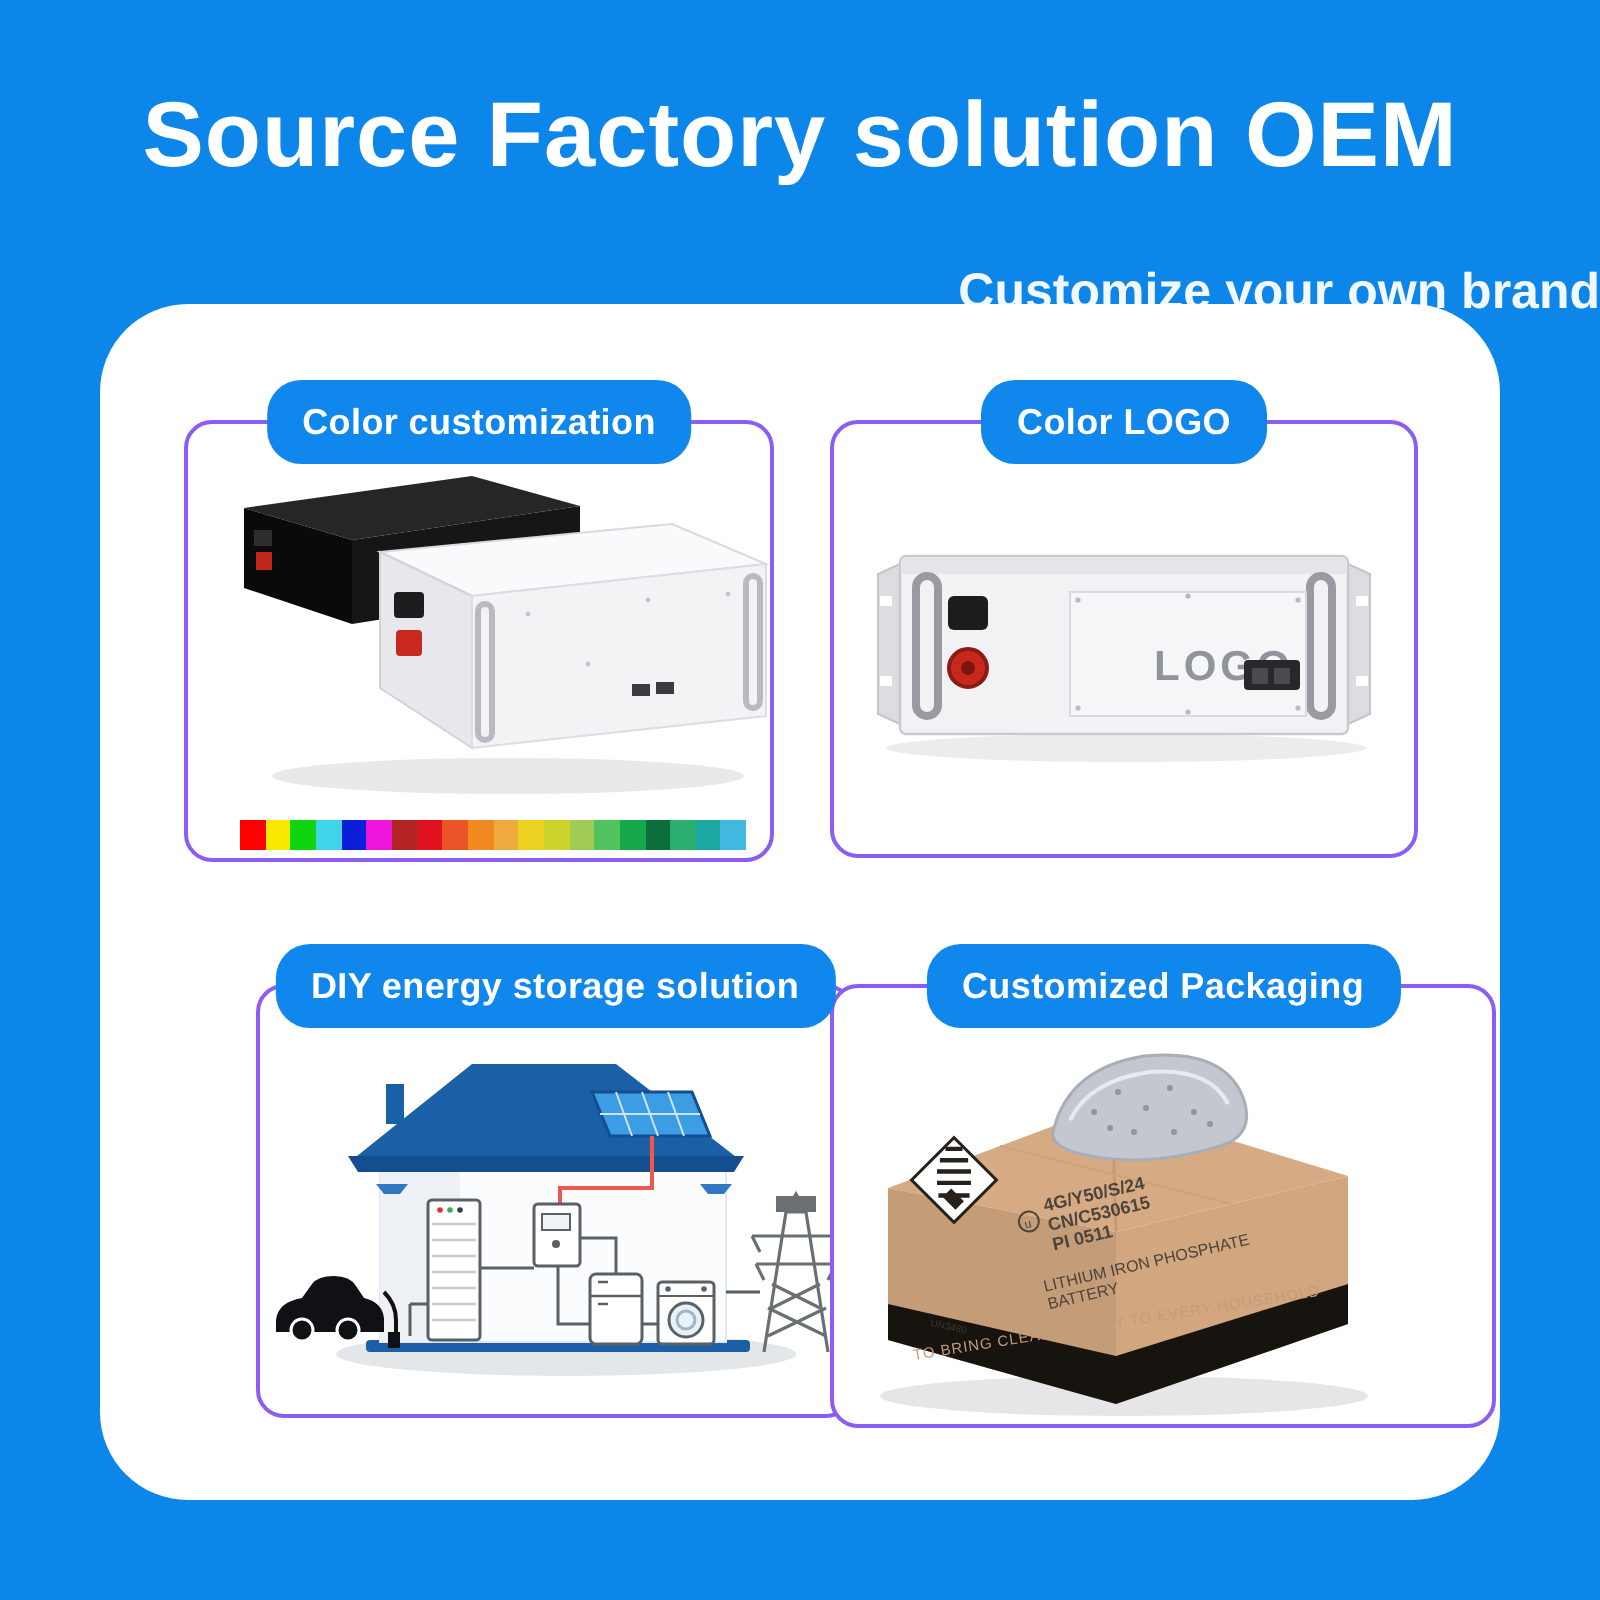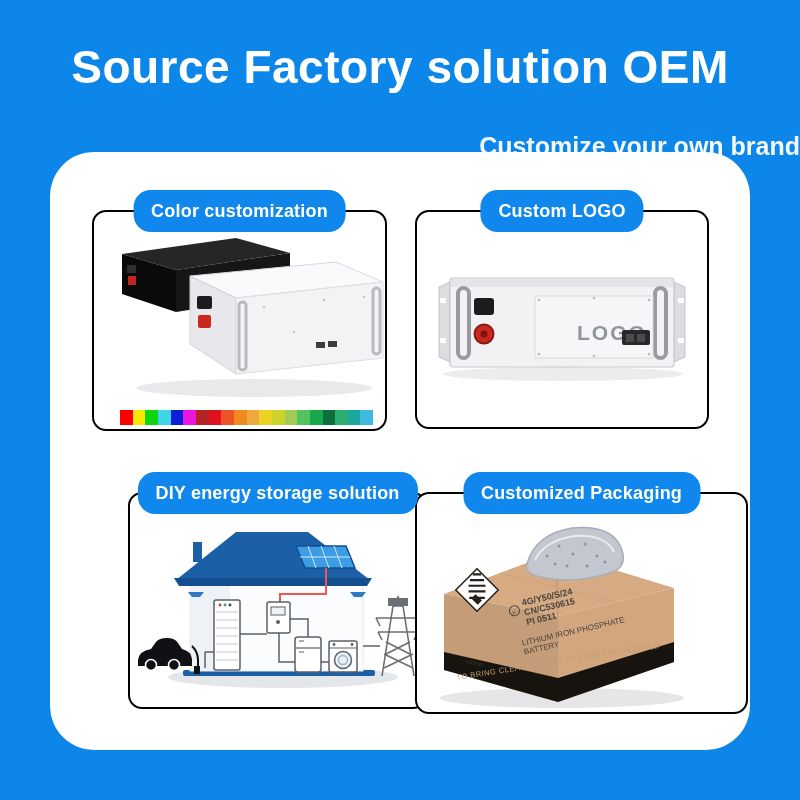--- a/index.html
+++ b/index.html
@@ -4,21 +4,21 @@
 <style>
   html,body{margin:0;padding:0;}
   body{width:800px;height:800px;font-family:"Liberation Sans",sans-serif;overflow:hidden;}
   .page{position:relative;width:800px;height:800px;background:#0d86ea;}
   .title{position:absolute;top:44px;left:0;width:800px;text-align:center;
          color:#ffffff;font-size:46px;font-weight:bold;letter-spacing:.5px;line-height:1;}
   .subtitle{position:absolute;top:97px;left:0;width:800px;text-align:right;
          color:#f2f8fe;font-size:25px;font-weight:700;line-height:1.1;margin-top:36px;}
   .content{position:absolute;left:50px;top:152px;width:700px;height:598px;
          background:#ffffff;border-radius:44px;}
-  .panel{position:absolute;border:2px solid #000000;border-radius:14px;background:#ffffff;}
+  .panel{position:absolute;border:2px solid #8b5cf6;border-radius:14px;background:#ffffff;}
   .p1{left:92px;top:210px;width:291px;height:217px;}
   .p2{left:415px;top:210px;width:290px;height:215px;}
   .p3{left:92px;top:492px;width:295px;height:213px;margin-left:36px;}
   .p4{left:415px;top:492px;width:293px;height:218px;padding-left:36px;}
   .pill{position:absolute;top:-22px;left:50%;transform:translateX(-50%);
         height:42px;display:flex;align-items:center;justify-content:center;
         padding:0 18px;background:#0f87ec;border-radius:17px;white-space:nowrap;
         color:#fff;font-size:18px;font-weight:bold;letter-spacing:.2px;z-index:3;}
   .art{position:absolute;left:0;top:0;}
   .strip{position:absolute;left:26px;bottom:4px;width:253px;height:15px;display:flex;}
@@ -91,21 +91,21 @@
           <div class="sw" style="background: rgb(24, 168, 76);"></div>
           <div class="sw" style="background: rgb(12, 110, 60);"></div>
           <div class="sw" style="background: rgb(43, 174, 110);"></div>
           <div class="sw" style="background: rgb(26, 168, 160);"></div>
           <div class="sw" style="background: rgb(64, 184, 224);"></div>
         </div>
     </div>
 
     <div class="panel p2" style="left:365px;top:58px;">
       <div class="pill" style="background: rgb(15, 135, 236);">
-        <span>Custom LOGO</span>
+        <span>Color LOGO</span>
       </div>
       <svg class="art" width="290" height="215" viewBox="0 0 290 215">
         <ellipse cx="146" cy="162" rx="120" ry="7" fill="#ececef"></ellipse>
         <g>
 
           <polygon points="22,75 33,70 33,150 22,145" fill="#dcdce1" stroke="#c3c3ca" stroke-width="1"></polygon>
           <polygon points="268,75 257,70 257,150 268,145" fill="#dcdce1" stroke="#c3c3ca" stroke-width="1"></polygon>
           <rect x="23" y="86" width="6" height="5" fill="#ffffff"></rect>
           <rect x="23" y="126" width="6" height="5" fill="#ffffff"></rect>
           <rect x="261" y="86" width="6" height="5" fill="#ffffff"></rect>

